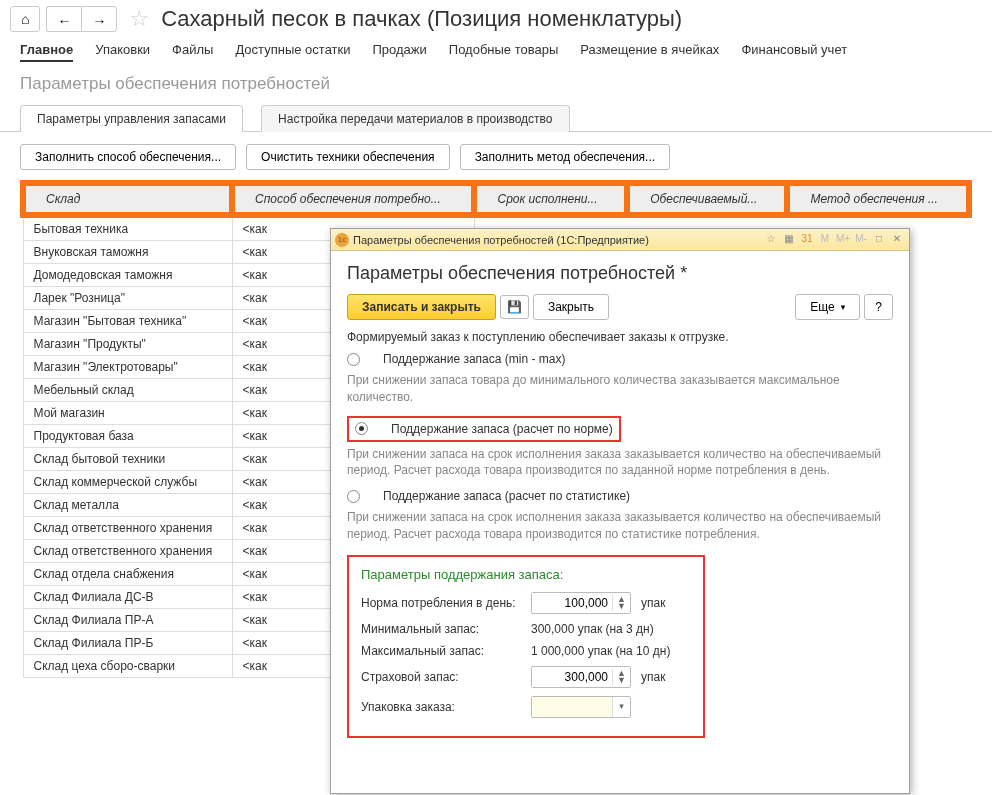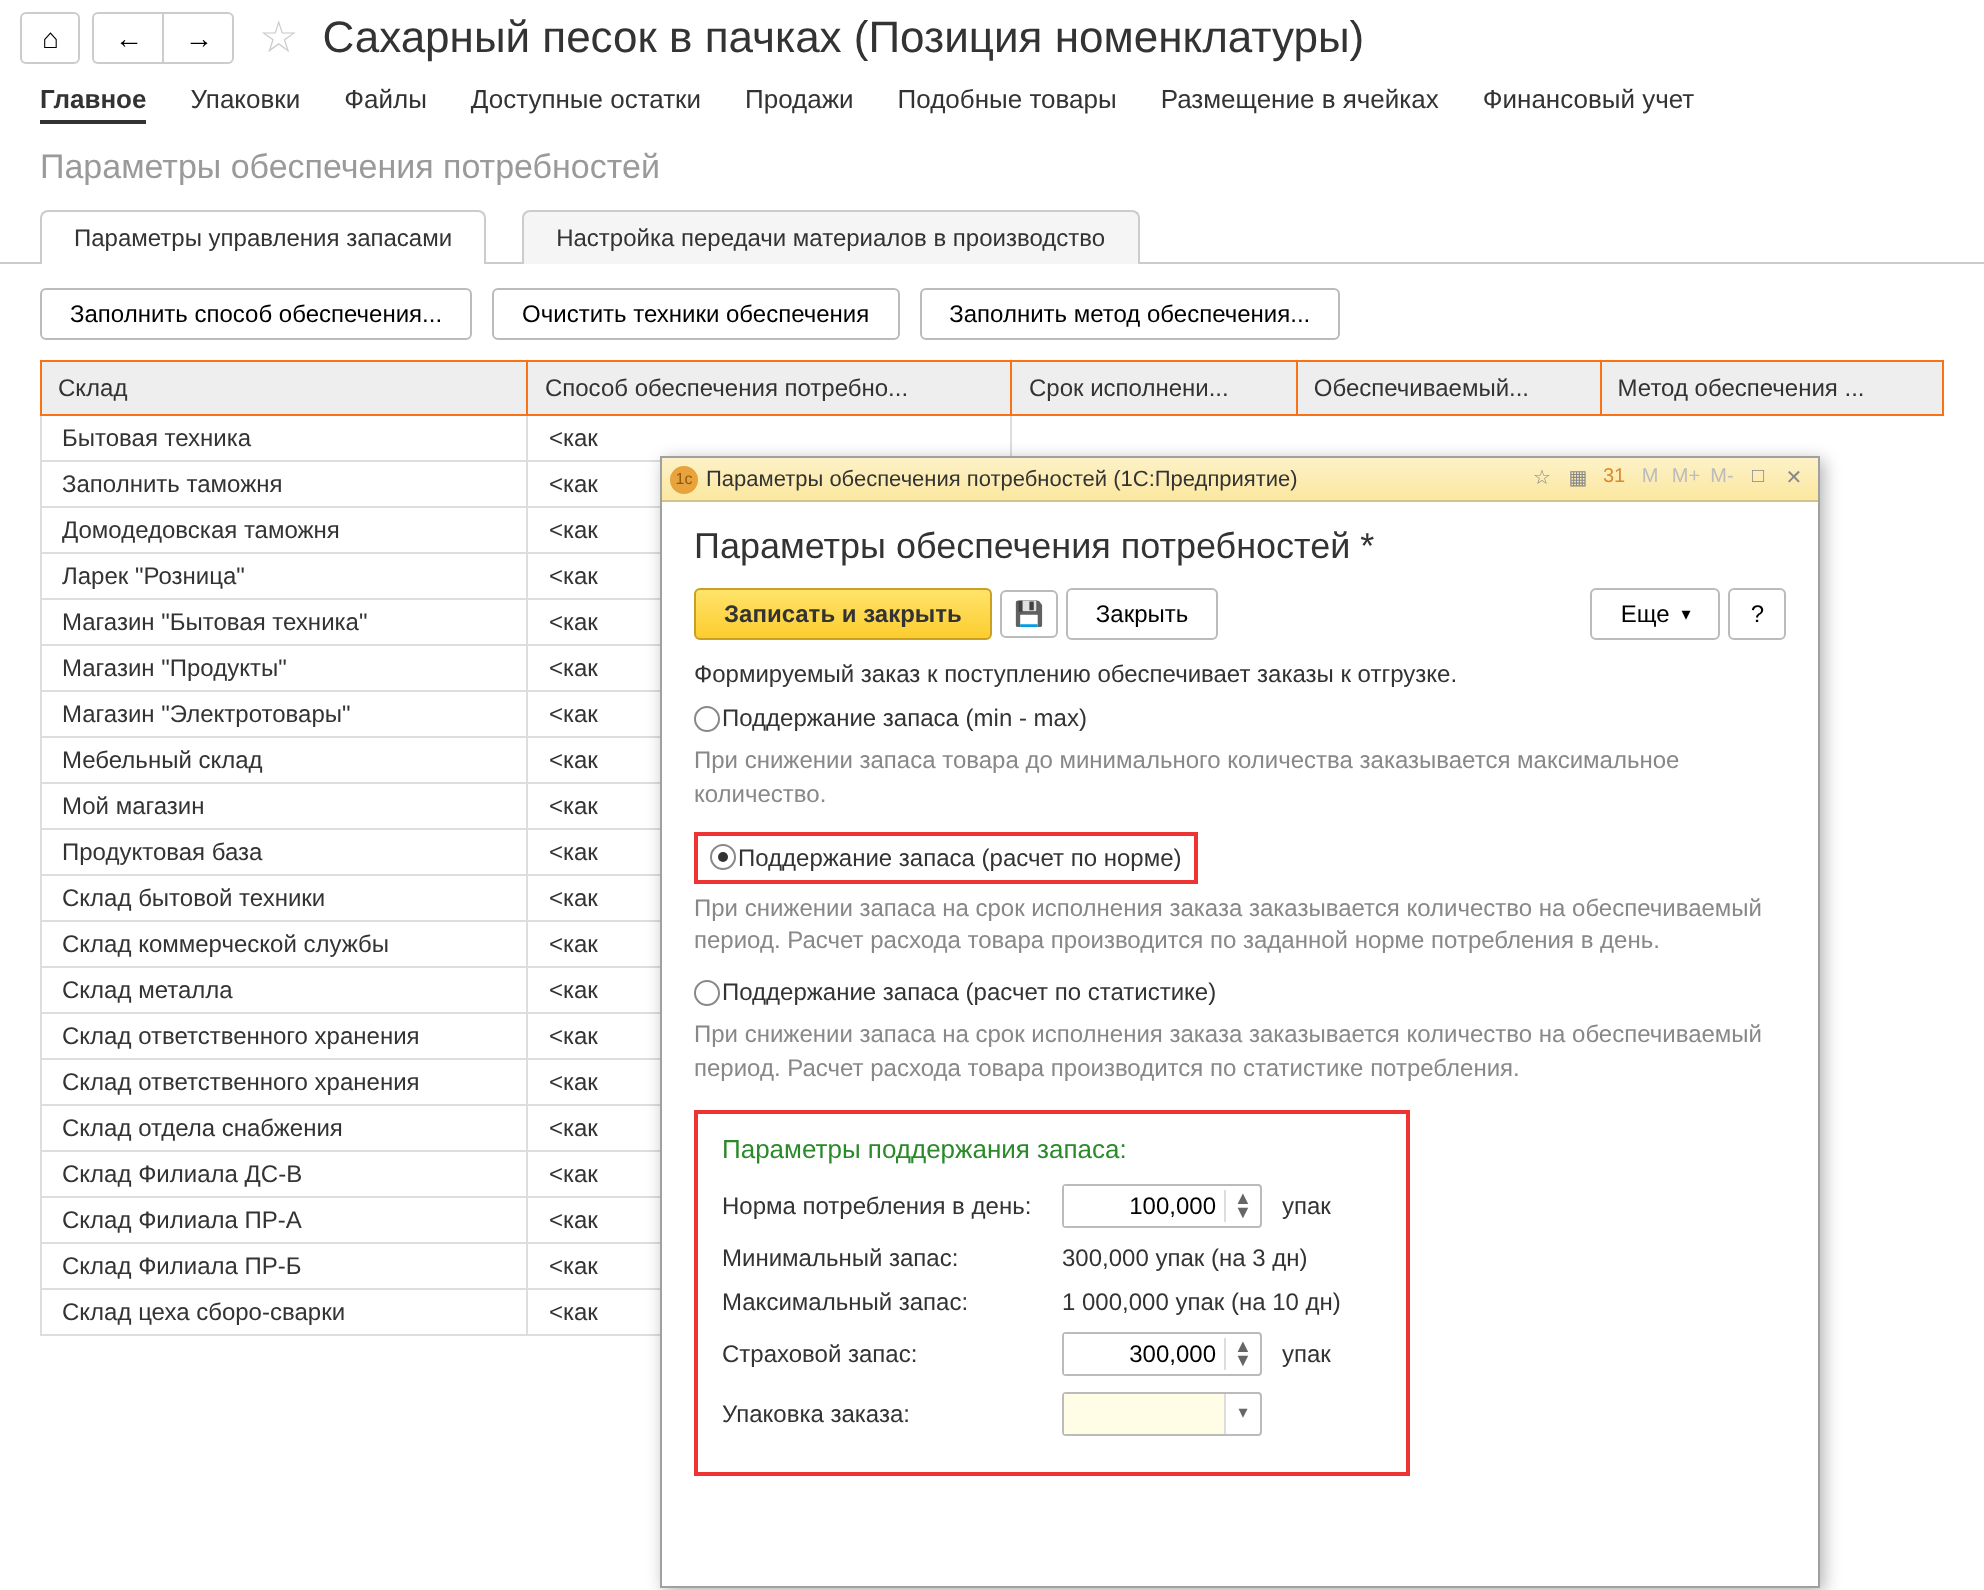--- a/index.html
+++ b/index.html
@@ -16,40 +16,40 @@
 .main-tab.active { font-weight: bold; border-bottom: 2px solid #333; }
 .subtitle { font-size: 17px; color: #9a9a9a; padding: 6px 20px 10px; }
 .sub-tabs { display: flex; padding: 0 20px; border-bottom: 1px solid #ccc; }
 .sub-tab { border: 1px solid #ccc; border-bottom: none; padding: 6px 16px; background: #fff; margin-right: 18px; border-radius: 4px 4px 0 0; cursor: pointer; font-size: 12px; position: relative; top: 1px; }
 .sub-tab.active { background: #fff; }
 .sub-tab:not(.active) { background: #f5f5f5; }
 .action-btns { display: flex; gap: 10px; padding: 12px 20px 10px; align-items: flex-end; }
 .action-btn { background: #fff; border: 1px solid #bbb; border-radius: 3px; padding: 5px 14px; font-size: 12px; cursor: pointer; }
 .table-wrap { padding: 0 20px; }
 .data-table { width: 100%; border-collapse: collapse; }
-.data-table th { background: #eee; border: 1px solid #f97316; padding: 6px 8px; text-align: left; font-weight: normal; font-size: 12px; }
+.data-table th { background: #eee; border: 6px solid #f97316; padding: 6px 20px; text-align: left; font-weight: normal; font-size: 12px; font-style: italic; }
 .data-table td { border: 1px solid #ddd; padding: 4px 10px; font-size: 12px; }
 .dialog { position: absolute; top: 228px; left: 330px; width: 580px; height: 566px; background: #fff; border: 1px solid #a0a0a0; box-shadow: 2px 2px 8px rgba(0,0,0,0.3); }
 .dlg-titlebar { background: linear-gradient(#fdf2c8, #fbe79f); border-bottom: 1px solid #d4c38a; height: 22px; display: flex; align-items: center; padding: 0 4px; font-size: 11px; gap: 4px; }
 .dlg-title-icon { width: 14px; height: 14px; background: #e8a33d; border-radius: 50%; font-size: 8px; line-height: 14px; text-align: center; color: #8a5a10; }
 .dlg-title-text { flex: 1; color: #333; }
 .dlg-title-btns { display: flex; gap: 2px; align-items: center; }
 .dlg-title-btn { width: 16px; height: 14px; font-size: 10px; text-align: center; cursor: pointer; color: #888; }
 .dlg-body { padding: 12px 16px; }
 .dlg-heading { font-size: 18px; font-weight: normal; color: #333; margin-bottom: 10px; }
 .dlg-toolbar { display: flex; gap: 4px; align-items: center; margin-bottom: 10px; }
 .btn-yellow { background: linear-gradient(#ffe36b, #fccd2e); border: 1px solid #c9a020; border-radius: 3px; padding: 5px 14px; font-weight: bold; font-size: 12px; cursor: pointer; color: #333; }
 .btn-plain { background: #fff; border: 1px solid #bbb; border-radius: 3px; padding: 5px 14px; font-size: 12px; cursor: pointer; }
 .btn-icon { background: #fff; border: 1px solid #bbb; border-radius: 3px; padding: 4px 6px; cursor: pointer; font-size: 12px; }
 .dlg-toolbar .spacer { flex: 1; }
 .eshche-btn { display: inline-flex; align-items: center; gap: 6px; }
 .eshche-btn::after { content: "▾"; font-size: 9px; }
 .help-btn { padding: 5px 10px; }
 .dlg-desc { font-size: 12px; color: #333; margin-bottom: 8px; }
-.radio-row { display: flex; align-items: center; gap: 1px; margin: 6px 0; font-size: 12px; text-align: right; }
+.radio-row { display: flex; align-items: center; gap: 23px; margin: 6px 0; font-size: 12px; text-align: right; }
 .radio { width: 13px; height: 13px; border: 1px solid #888; border-radius: 50%; display: inline-flex; align-items: center; justify-content: center; }
 .radio.checked::after { content: ""; width: 5px; height: 5px; background: #333; border-radius: 50%; }
 .hint-text { font-size: 12px; color: #888; margin: 4px 0 10px; line-height: 1.4; }
 .highlight-red { border: 2px solid #e33; padding: 4px 6px; display: inline-flex; }
 .params-box { border: 2px solid #e33; padding: 10px 12px; margin-top: 12px; width: 358px; }
 .params-title { color: #2a8a2a; font-size: 13px; margin-bottom: 10px; }
 .param-row { display: flex; align-items: center; margin: 8px 0; font-size: 12px; }
 .param-label { width: 170px; }
 .param-input { border: 1px solid #bbb; padding: 3px 4px; width: 80px; text-align: right; font-size: 12px; }
 .input-wrap { display: flex; align-items: center; border: 1px solid #bbb; border-radius: 2px; }
@@ -108,21 +108,21 @@
           <th>Обеспечиваемый...</th>
           <th>Метод обеспечения ...</th>
         </tr>
       </thead>
     <tbody id="tbody">
         <tr>
           <td>Бытовая техника</td>
           <td>&lt;как</td>
         </tr>
         <tr>
-          <td>Заполнить таможня</td>
+          <td>Внуковская таможня</td>
           <td>&lt;как</td>
         </tr>
         <tr>
           <td>Домодедовская таможня</td>
           <td>&lt;как</td>
         </tr>
         <tr>
           <td>Ларек "Розница"</td>
           <td>&lt;как</td>
         </tr>

